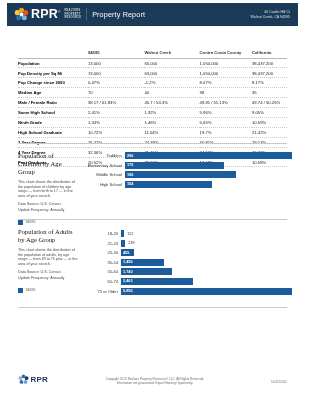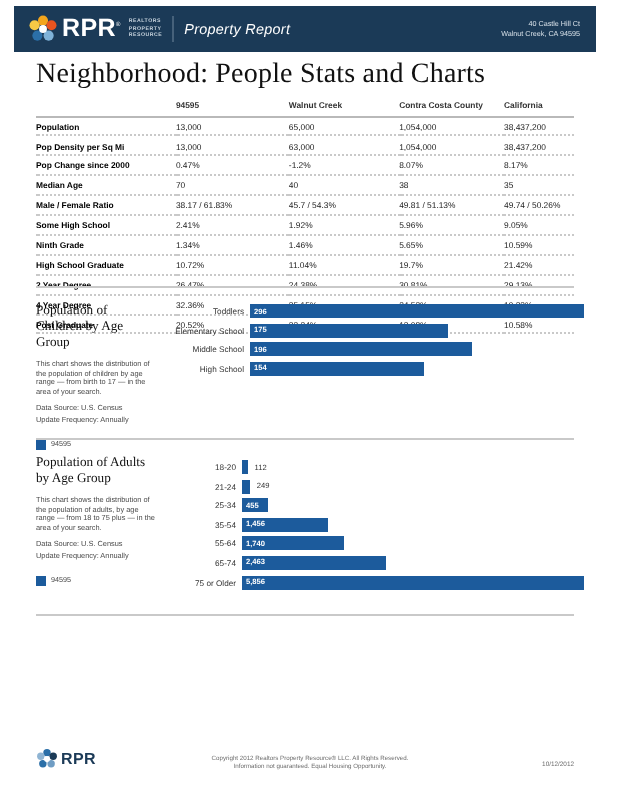--- a/index.html
+++ b/index.html
@@ -7,21 +7,21 @@
   .page{position:relative;width:305px;height:395px;background:#ffffff;box-sizing:border-box;}
 
   
   .hdr{position:absolute;left:7px;top:3px;width:291px;height:23px;background:#1b3a57;display:flex;align-items:center;}
   .hdr-logo{margin-left:7px;width:15px;height:15px;flex:0 0 auto;}
   .hdr-word{color:#ffffff;font-size:12.5px;font-weight:bold;letter-spacing:.2px;margin-left:2px;line-height:1;}
   .hdr-tm{font-size:3px;vertical-align:super;font-weight:normal;}
   .hdr-sub{margin-left:4px;display:flex;flex-direction:column;justify-content:center;}
   .hdr-sub span{color:#c8d4de;font-size:2.6px;line-height:3.4px;letter-spacing:.25px;font-weight:bold;}
   .hdr-div{width:1px;height:13px;background:#46617a;margin:0 5px 0 5px;}
-  .hdr-title{color:#ffffff;font-size:7.2px;letter-spacing:.15px;font-style:italic;}
+  .hdr-title{color:#ffffff;font-size:7.2px;letter-spacing:.15px;}
   .hdr-addr{margin-left:auto;margin-right:8px;text-align:right;}
   .hdr-addr span{display:block;color:#d7e0e8;font-size:3.6px;line-height:4.6px;}
 
   
   .ptitle{position:absolute;left:18px;top:30px;font-family:"Liberation Serif",serif;font-size:14px;color:#111111;letter-spacing:.1px;}
 
   
   .tbl{position:absolute;left:18px;top:50px;width:269px;border-collapse:collapse;}
   .tbl th{font-size:4.2px;font-weight:bold;color:#333333;text-align:left;padding:0 0 2.6px 0;border-bottom:.5px solid #b9b9b9;}
   .tbl td{font-size:4.2px;color:#222222;text-align:left;padding:2.1px 0 1.8px 0;border-bottom:.5px dotted #c9c9c9;}
@@ -74,21 +74,20 @@
       <span>RESOURCE</span>
     </div>
     <div class="hdr-div"></div>
     <div class="hdr-title">Property Report</div>
     <div class="hdr-addr">
       <span>40 Castle Hill Ct</span>
       <span>Walnut Creek, CA 94595</span>
     </div>
   </div>
 
-  <div class="ptitle">Neighborhood: People Stats and Charts</div>
 
   <table class="tbl">
     <colgroup>
       <col class="c0">
         <col class="c1">
         <col class="c2">
         <col class="c3">
         <col class="c4">
     </colgroup>
     <thead>

